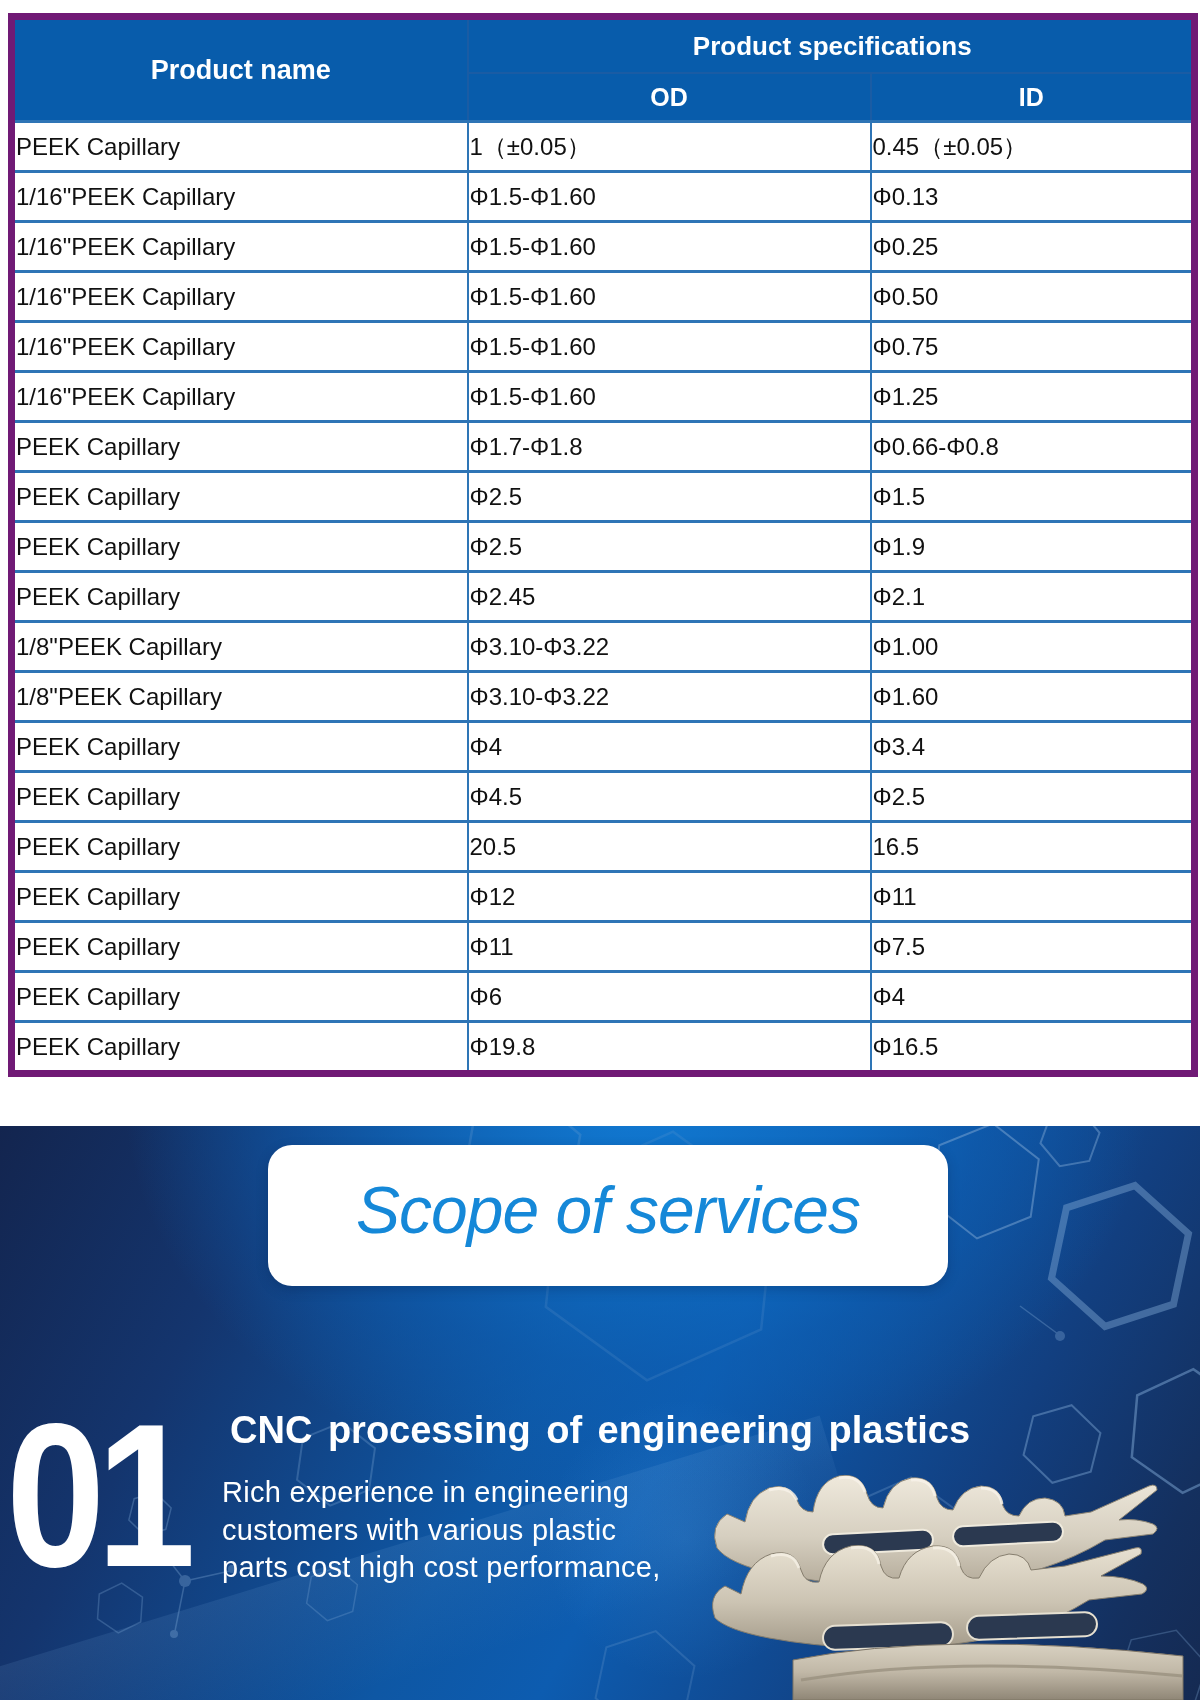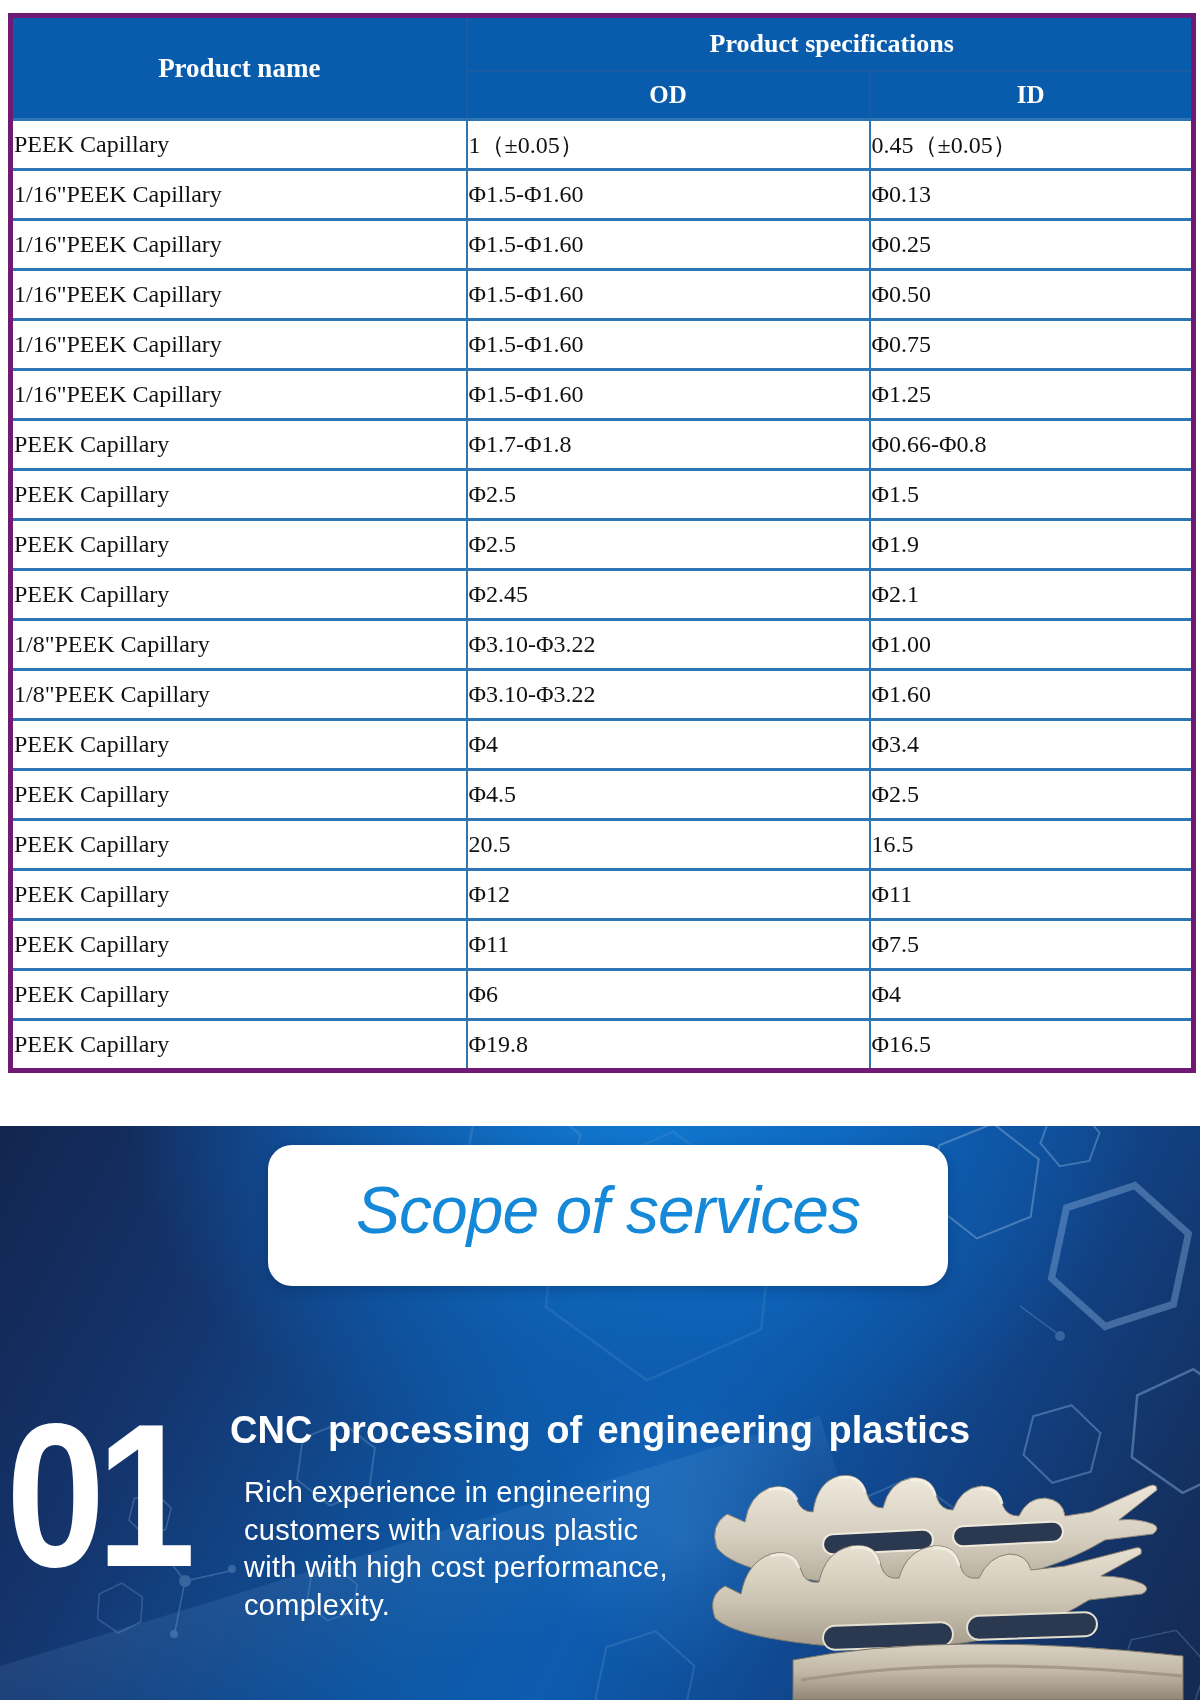--- a/index.html
+++ b/index.html
@@ -4,22 +4,21 @@
 <style>
   html,body{margin:0;padding:0;background:#ffffff;}
   .page{
     position:relative;width:1200px;height:1700px;overflow:hidden;
     background:#ffffff;font-family:"Liberation Sans",sans-serif;
   }
   
   .spec-table-wrap{position:absolute;left:8px;top:13px;width:1183px;}
   table.spec{
     width:100%;table-layout:fixed;border-collapse:collapse;
-    border:5px solid #701a75;
-    font-family:Liberation Serif, serif;
+    border:7px solid #701a75;
   }
   table.spec th{
     background:#085CAB;color:#ffffff;font-weight:bold;text-align:center;
     border:2px solid #1A5CA4;
   }
   th.h-name{font-size:27px;}
   th.h-spec{font-size:26px;height:50px;padding-left:6px;}
   th.h-sub{font-size:25px;height:44px;}
   table.spec td{
     border:2px solid #2E75B6;border-top-width:3px;border-bottom-width:3px;
@@ -53,21 +52,21 @@
   .big-number{
     position:absolute;left:6px;top:266px;color:#ffffff;font-weight:bold;
     font-size:205px;line-height:1;letter-spacing:-10px;
     transform:scaleX(0.87);transform-origin:left top;white-space:nowrap;
   }
   .item-title{
     position:absolute;left:230px;top:277px;color:#ffffff;font-weight:bold;
     font-size:38px;line-height:1;word-spacing:5px;white-space:nowrap;margin-top:8px;
   }
   .item-desc{
-    position:absolute;left:244px;top:348px;color:#ffffff;
+    position:absolute;left:222px;top:348px;color:#ffffff;
     font-size:29px;line-height:37.5px;letter-spacing:0.3px;
   }
   .part-photo{position:absolute;left:705px;top:322px;}
 </style>
 </head>
 <body>
 
 <div class="page">
 
   <div class="spec-table-wrap">
@@ -224,22 +223,21 @@
 
     <div class="title-card">
       <div class="t">Scope of services</div>
     </div>
 
     <div class="big-number">01</div>
     <div class="item-title">CNC processing of engineering plastics</div>
     <div class="item-desc">
         <div>Rich experience in engineering</div>
         <div>customers with various plastic</div>
-        <div>with with high cost performance,</div>
-        <div>complexity.</div>
+        <div>parts cost high cost performance,</div>
       </div>
 
     <svg class="part-photo" width="480" height="252" viewBox="0 0 480 252">
       <defs>
         <linearGradient id="beigeTop" x1="0" y1="0" x2="0" y2="1">
           <stop offset="0" stop-color="#EFE9DC"></stop>
             <stop offset="0.55" stop-color="#D6CFC0"></stop>
           <stop offset="1" stop-color="#B3AA99"></stop>
         </linearGradient>
         <linearGradient id="beigeLow" x1="0" y1="0" x2="0" y2="1">

